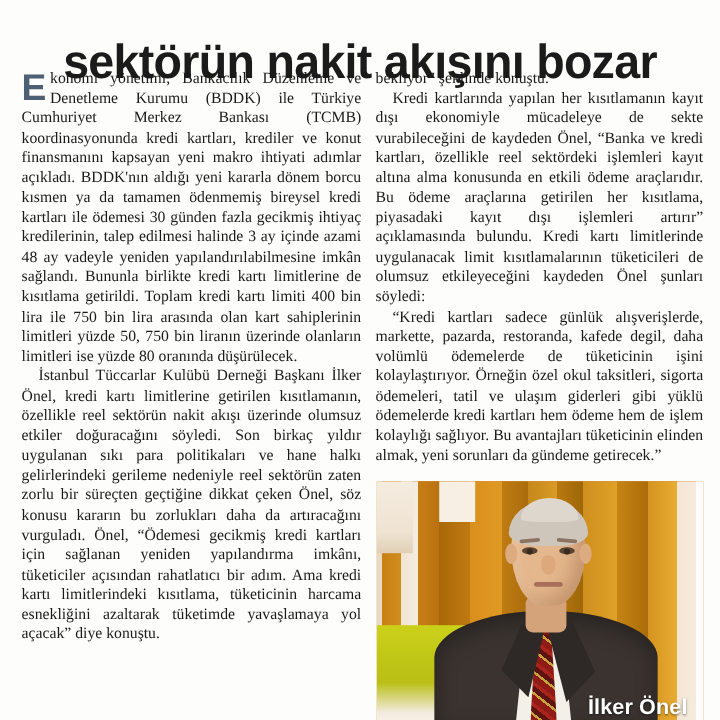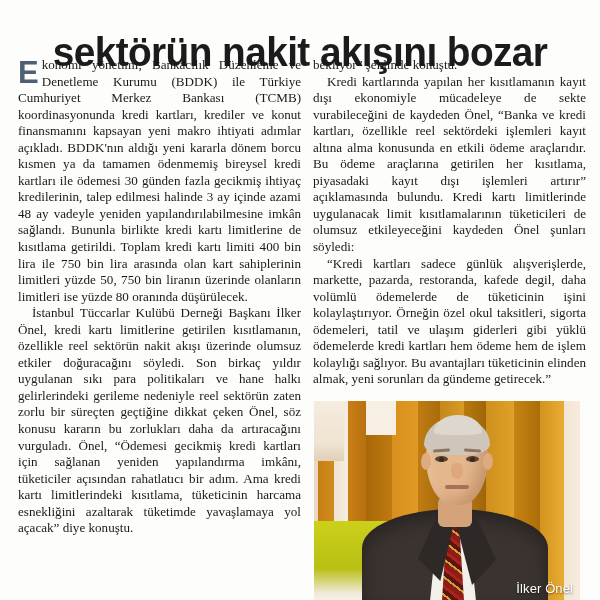--- a/index.html
+++ b/index.html
@@ -303,22 +303,22 @@
     width: 24px;
     height: 4px;
     background: #a8705a;
     border-radius: 3px;
   }
   .photo-caption {
     position: absolute;
     right: 13px;
     bottom: 4px;
     font-family: "Liberation Sans", sans-serif;
-    font-weight: normal;
-    font-size: 13px;
+    font-weight: bold;
+    font-size: 18px;
     line-height: 14px;
     color: #ffffff;
     text-shadow: 0 1px 2px rgba(0,0,0,0.55);
     letter-spacing: 0.1px;
   }
 
   
   .photo-edge-r {
     position: absolute;
     right: 0;

